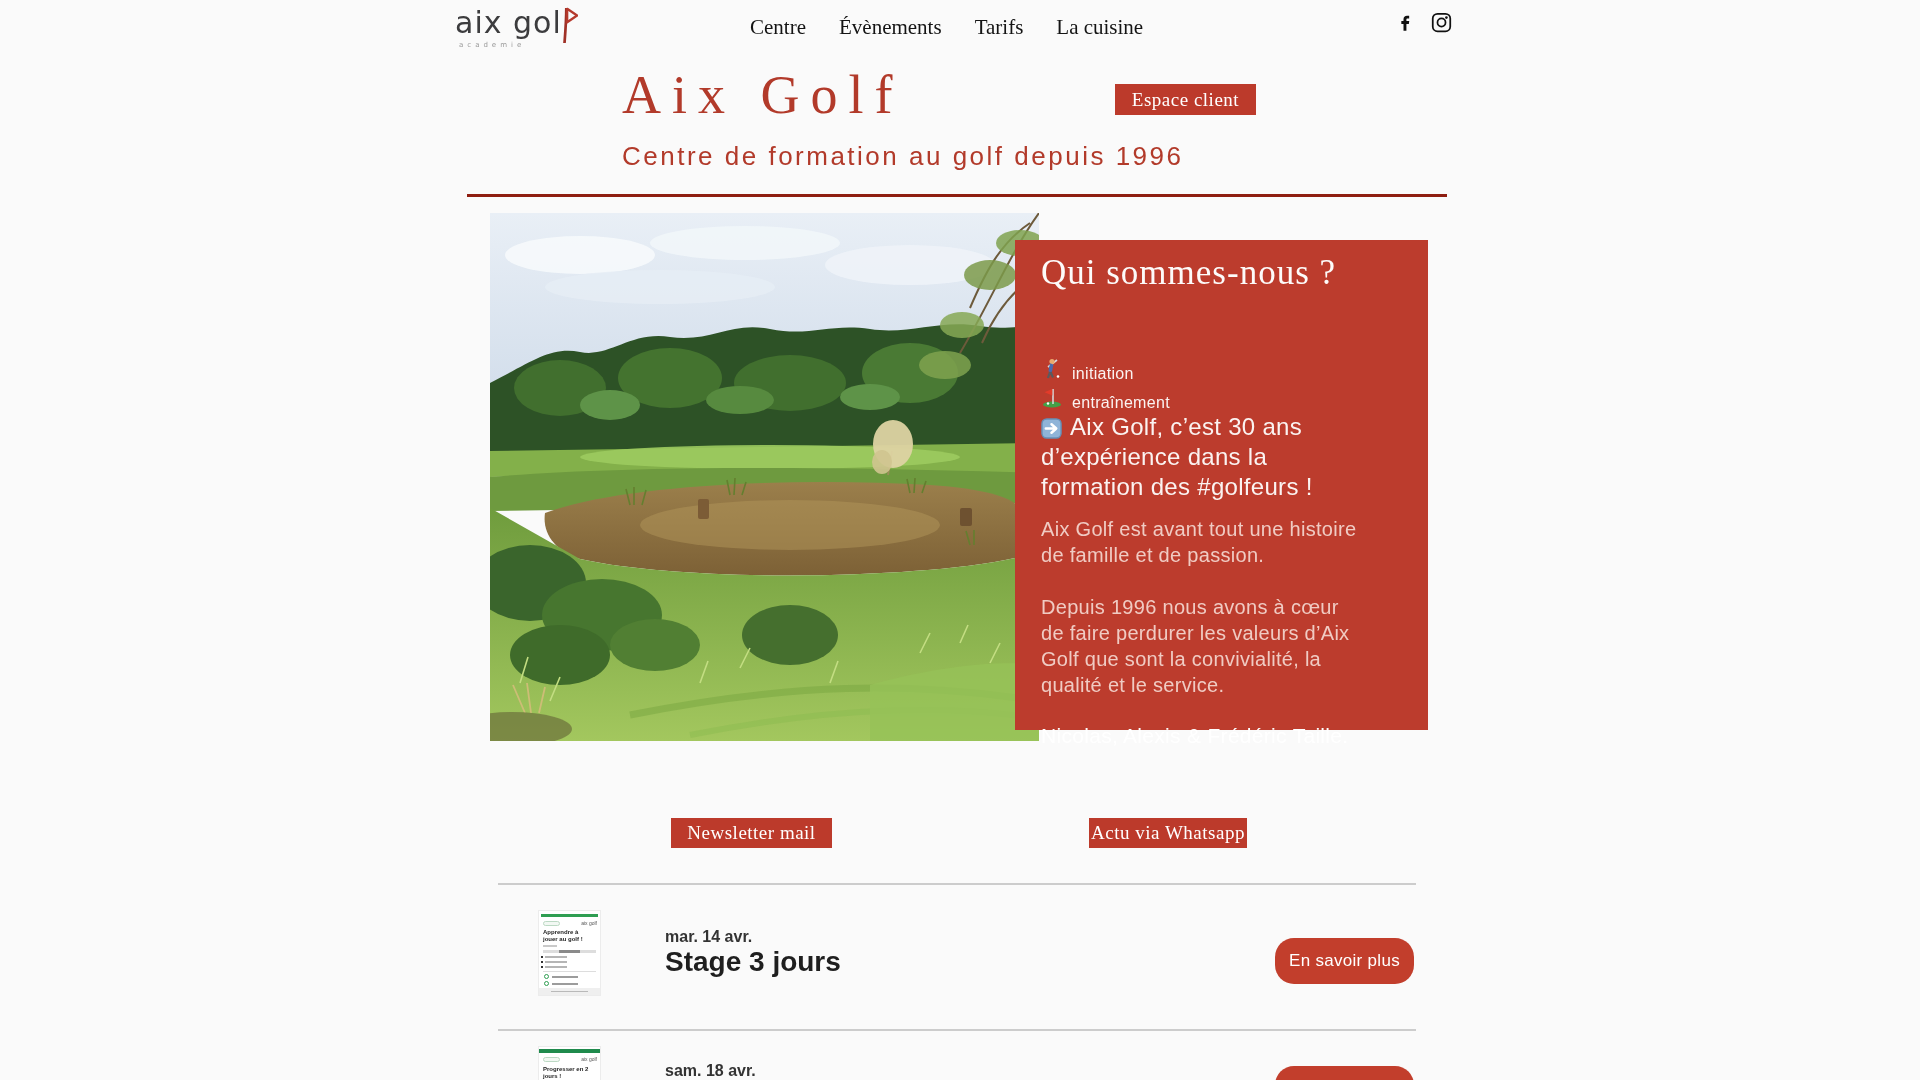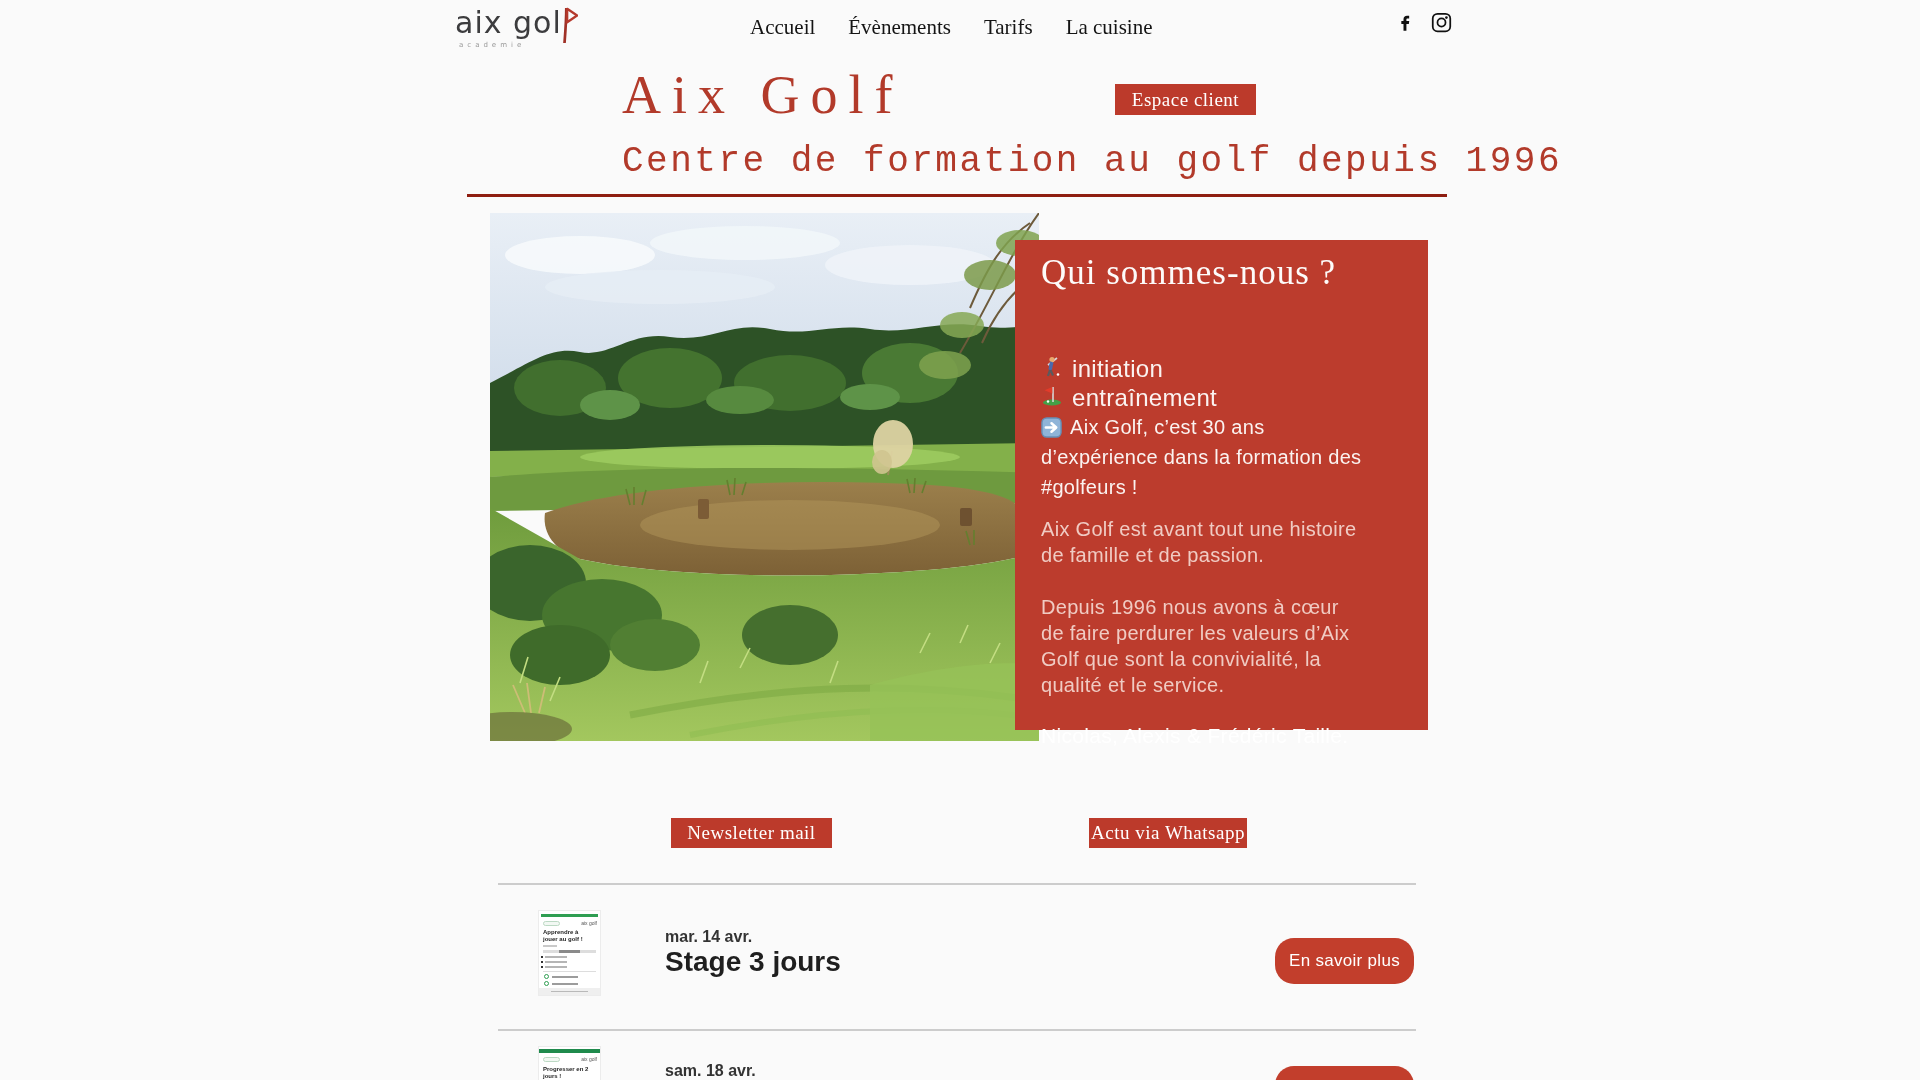--- a/index.html
+++ b/index.html
@@ -17,32 +17,32 @@
   .nav-item{font-family:"Liberation Serif",serif;font-size:21px;color:#141414;cursor:pointer;white-space:nowrap;}
   .social{left:1396px;top:12px;display:flex;gap:15px;align-items:center;}
   .social svg{display:block;cursor:pointer;}
 
   
   .site-title{left:622px;top:64px;font-family:"Liberation Serif",serif;font-size:54px;
               letter-spacing:11px;color:#b23a2a;font-weight:400;white-space:nowrap;}
   .client-btn{left:1115px;top:84px;width:141px;height:31px;background:#bc3a2b;color:#fff;
               font-family:"Liberation Serif",serif;font-size:19px;display:flex;align-items:center;
               justify-content:center;cursor:pointer;letter-spacing:.5px;}
-  .subtitle{left:622px;top:141px;font-size:36px;font-weight:300;letter-spacing:2.5px;color:#b23a2a;white-space:nowrap;font-family:Liberation Mono, monospace;}
+  .subtitle{left:622px;top:141px;font-size:26px;font-weight:300;letter-spacing:2.5px;color:#b23a2a;white-space:nowrap;}
   .red-rule{left:467px;top:194px;width:980px;height:3px;background:#8e1d10;}
 
   
   .photo{left:490px;top:213px;width:549px;height:528px;overflow:hidden;}
   .panel{left:1015px;top:240px;width:413px;height:490px;background:#bc3c2d;color:#fff;
          padding:10px 24px 0 26px;box-sizing:border-box;}
   .panel-title{font-family:"Liberation Serif",serif;font-size:35px;line-height:46px;
                letter-spacing:1px;color:#fdfbfa;margin:0 0 58px 0;font-weight:400;}
-  .bullet-row{display:flex;align-items:flex-end;gap:9px;height:29px;font-size:24px;font-weight:300;
+  .bullet-row{display:flex;align-items:flex-end;gap:9px;height:29px;font-size:16px;font-weight:300;
               color:#fbf3f1;letter-spacing:.3px;}
-  .bullet-block{width:330px;line-height:30px;font-size:20px;font-weight:300;color:#fbf3f1;letter-spacing:.3px;}
+  .bullet-block{width:330px;line-height:30px;font-size:24px;font-weight:300;color:#fbf3f1;letter-spacing:.3px;}
   .bullet-block svg{vertical-align:-4px;margin-right:8px;}
   .panel-para{width:320px;line-height:26px;font-size:20px;font-weight:300;color:#f0cbc3;letter-spacing:.3px;}
   .p1{margin-top:14px;}
   .p2{margin-top:26px;}
   .signature{margin-top:26px;font-size:21px;font-weight:400;color:#ffffff;letter-spacing:.3px;}
 
   
   .cta-btn{background:#bc3a2b;color:#fff;font-family:"Liberation Serif",serif;font-size:19px;
            display:flex;align-items:center;justify-content:center;cursor:pointer;letter-spacing:.5px;}
   .cta-news{left:671px;top:818px;width:161px;height:30px;}
@@ -85,21 +85,21 @@
     <span style="margin-left:-2px;">
       <svg width="18" height="42" viewBox="0 0 20 46">
         <path d="M7 4 C7 18 6 30 5 43" stroke="#a03127" stroke-width="3" fill="none"></path>
         <path d="M8 5 L19 12.5 L8 20 Z" fill="#fafafa" stroke="#b5392c" stroke-width="2.5" stroke-linejoin="round"></path>
       </svg>
     </span>
     <span class="logo-sub">academie</span>
   </div>
 
   <div class="abs nav-menu">
-    <span class="nav-item">Accueil</span>
+    <span class="nav-item">Centre</span>
     <span class="nav-item">Évènements</span>
     <span class="nav-item">Tarifs</span>
     <span class="nav-item">La cuisine</span>
   </div>
 
   <div class="abs social">
     <span>
       <svg width="20" height="20" viewBox="0 0 24 24">
         <path d="M15.8 3.2h-2.6c-2.6 0-4.2 1.7-4.2 4.3v2.2H6.4v3.5H9v8h3.5v-8h2.9l.5-3.5h-3.4V7.8c0-.9.4-1.3 1.3-1.3h2V3.2z" fill="#111"></path>
       </svg>

